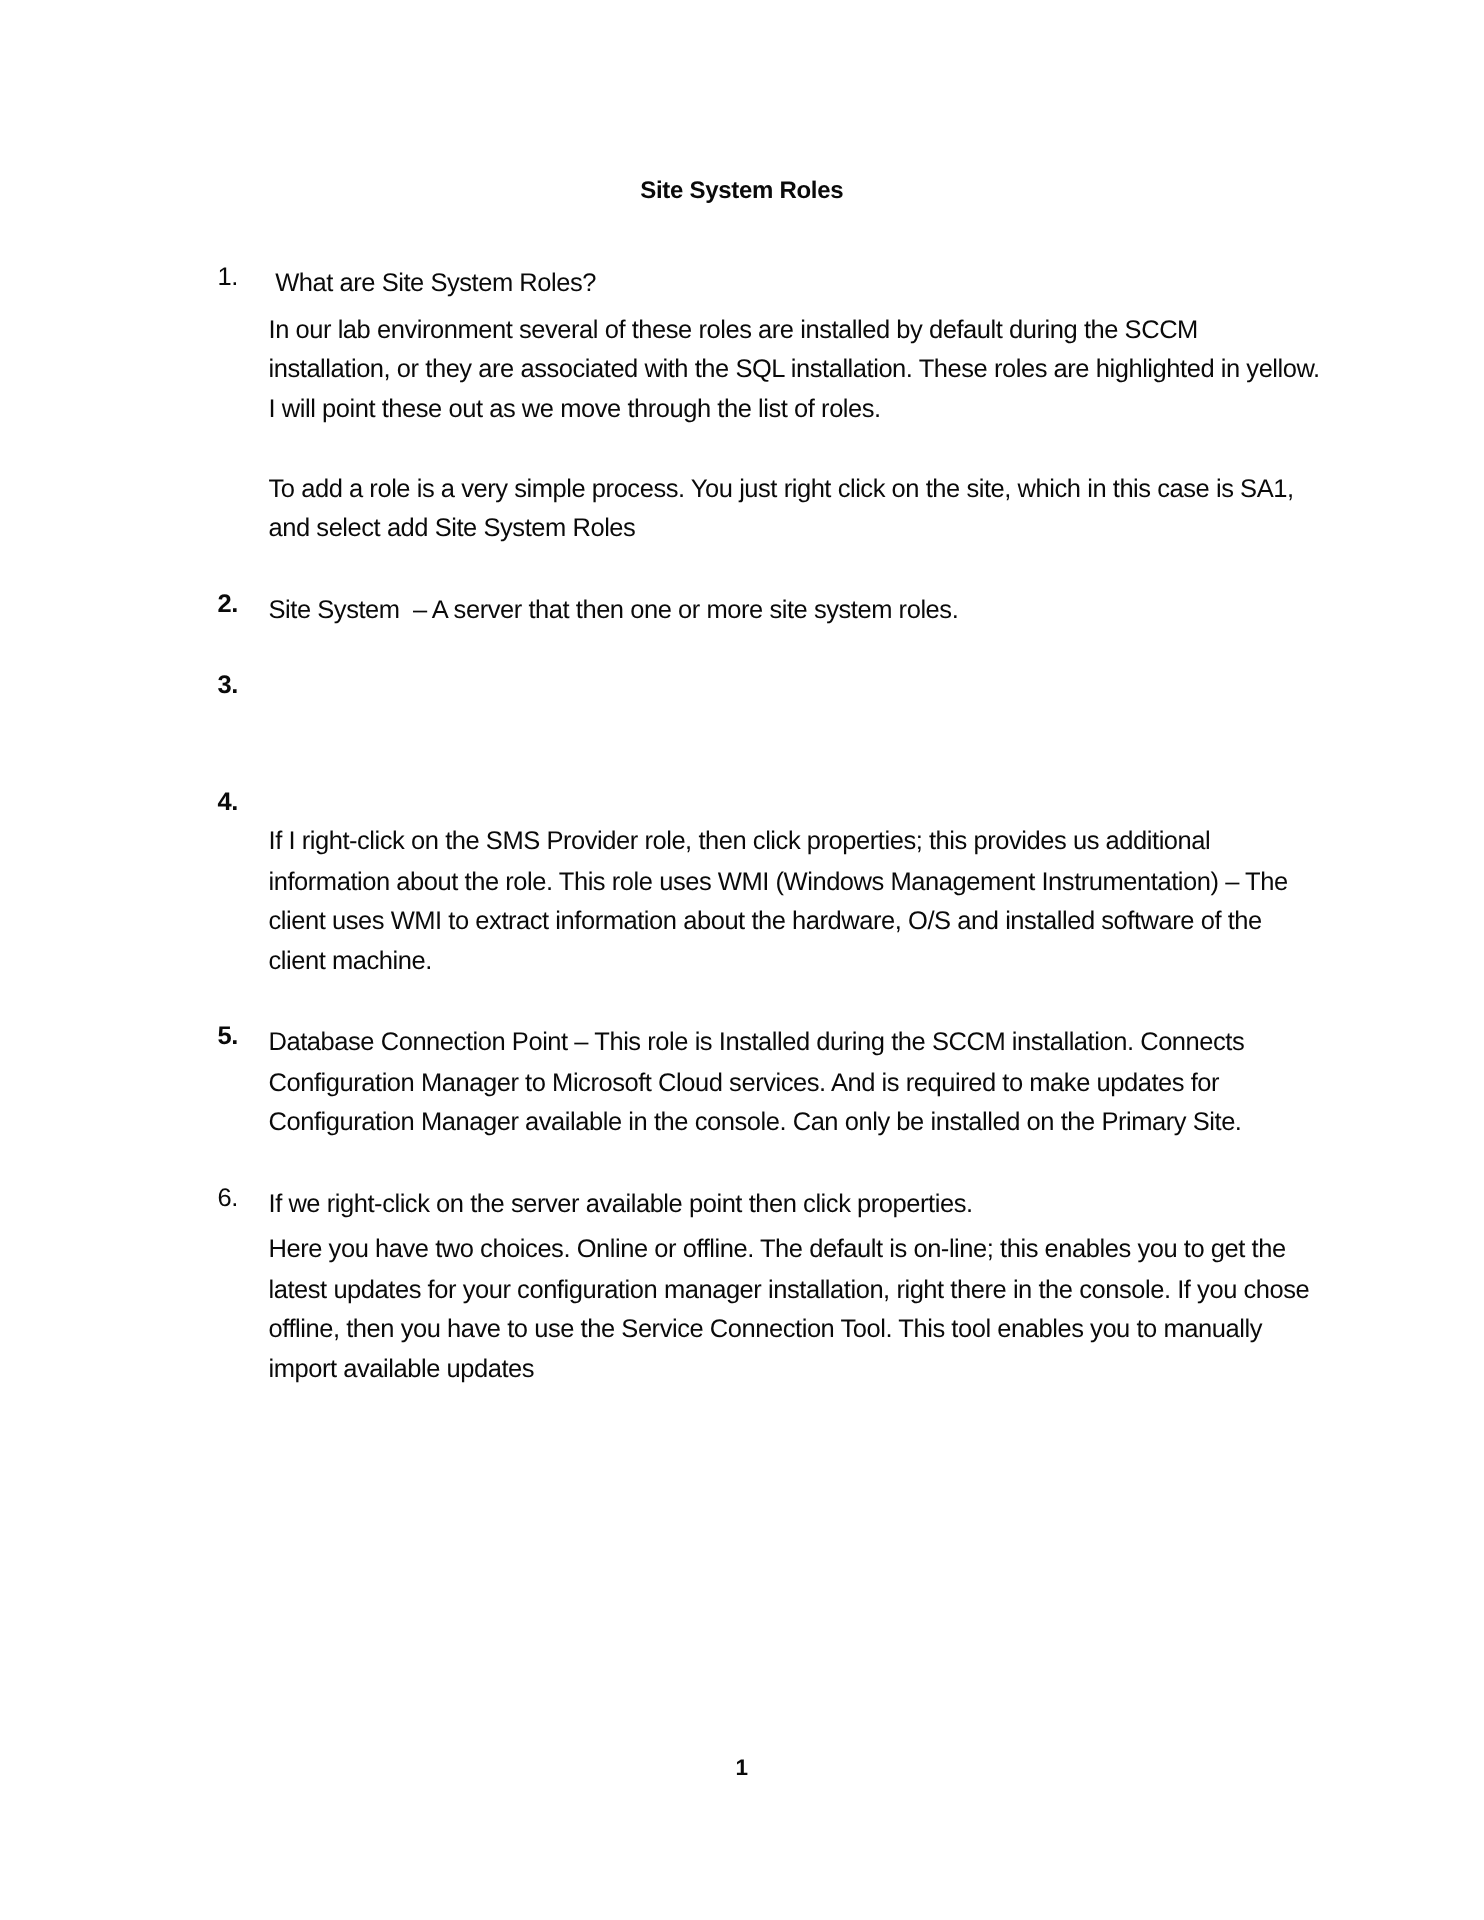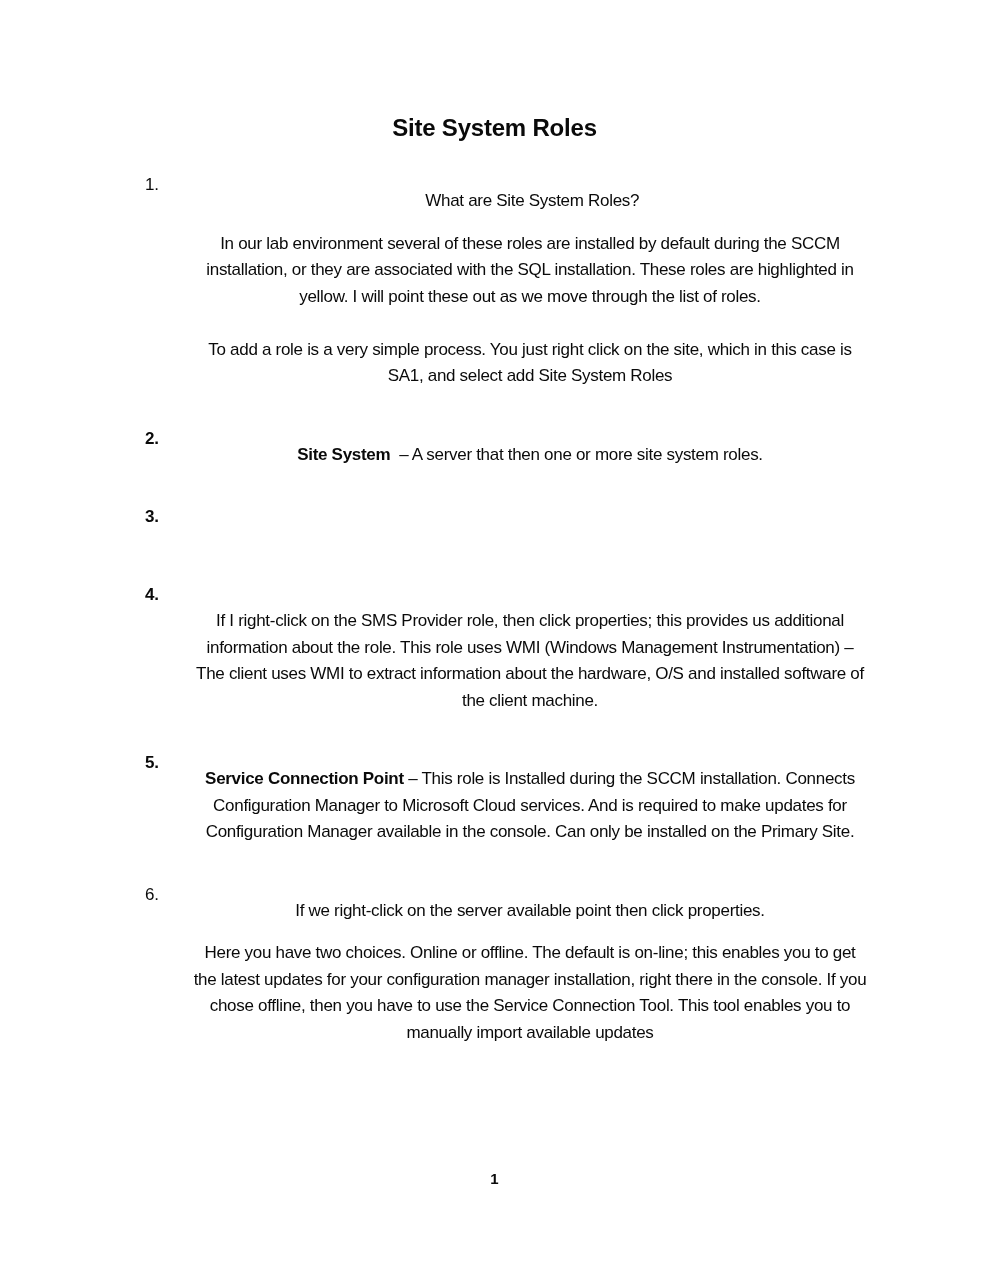--- a/index.html
+++ b/index.html
@@ -13,21 +13,21 @@
     height: 1280px;
     background: #ffffff;
     color: #0a0a0a;
     font-family: "Liberation Sans", "DejaVu Sans", sans-serif;
     overflow: hidden;
   }
   .doc-title {
     margin: 0;
     padding-top: 112px;
     text-align: center;
-    font-size: 24px;
+    font-size: 16px;
     line-height: 32px;
     font-weight: 600;
     letter-spacing: -0.2px;
   }
   .items {
     margin-top: 28px;
     padding-left: 145px;
   }
   .item {
     display: flex;
@@ -40,26 +40,25 @@
   .item.big-gap { margin-top: 51px; }
   .num {
     flex: none;
     width: 30px;
   }
   .num.bold-num { font-weight: 700; }
   .body-col {
     width: 710px;
   }
   .para {
-    margin: 16px;
+    margin: 4px;
     white-space: pre-wrap;
-    text-align: center;
   }
   .para.gap { margin-top: 26.5px; }
-  .bold-lead { font-weight: 700; }
+  .bold-lead { font-weight: 400; }
   .page-number {
     position: absolute;
     top: 1170px;
     left: 0;
     width: 100%;
     text-align: center;
     font-size: 15px;
     font-weight: 700;
   }
 </style>
@@ -95,21 +94,21 @@
     <div class="item big-gap">
       <span class="num bold-num">4.</span>
       <div class="body-col">
         <p class="para gap"><span class="bold-lead"></span><span>If I right-click on the SMS Provider role, then click properties; this provides us additional information about the role. This role uses WMI (Windows Management Instrumentation) – The client uses WMI to extract information about the hardware, O/S and installed software of the client machine.</span></p>
       </div>
     </div>
 
     <div class="item">
       <span class="num bold-num">5.</span>
       <div class="body-col">
-        <p class="para"><span class="bold-lead">Service Connection Point</span><span> – This role is Installed during the SCCM installation. Connects Configuration Manager to Microsoft Cloud services. And is required to make updates for Configuration Manager available in the console. Can only be installed on the Primary Site.</span></p>
+        <p class="para"><span class="bold-lead">Database Connection Point</span><span> – This role is Installed during the SCCM installation. Connects Configuration Manager to Microsoft Cloud services. And is required to make updates for Configuration Manager available in the console. Can only be installed on the Primary Site.</span></p>
       </div>
     </div>
 
     <div class="item">
       <span class="num">6.</span>
       <div class="body-col">
         <p class="para"><span class="bold-lead"></span><span>If we right-click on the server available point then click properties.</span></p>
         <p class="para"><span class="bold-lead"></span><span>Here you have two choices. Online or offline. The default is on-line; this enables you to get the latest updates for your configuration manager installation, right there in the console. If you chose offline, then you have to use the Service Connection Tool. This tool enables you to manually import available updates</span></p>
       </div>
     </div>

